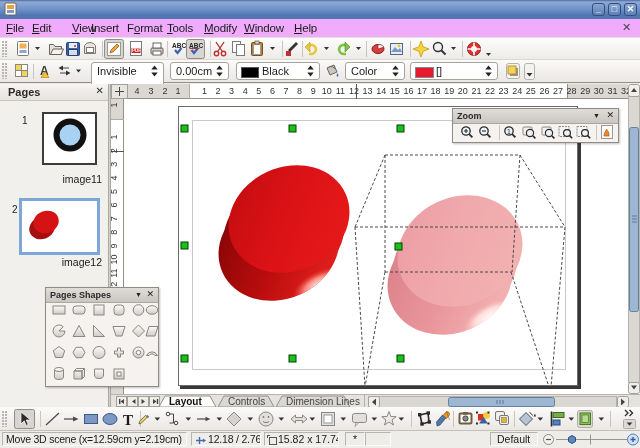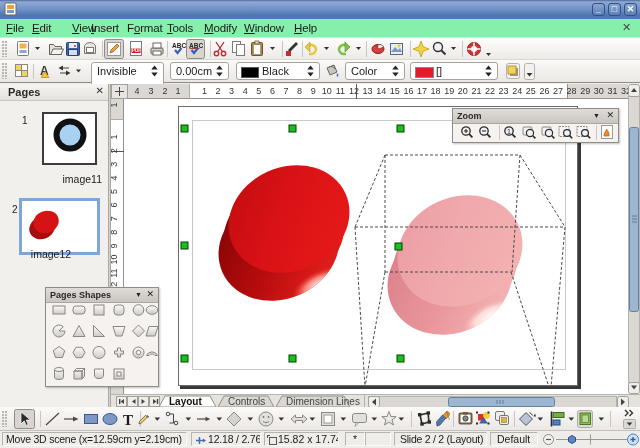--- a/index.html
+++ b/index.html
@@ -8,21 +8,21 @@
   .abs{position:absolute;}
   
   #titlebar{left:0;top:0;width:640px;height:19px;
     background:linear-gradient(180deg,#4f6a9b 0,#8ea9d5 10%,#7394c9 45%,#5076b2 80%,#5377b2 100%);}
   #title{top:3px;text-align:center;color:#fff;font-size:11px;font-weight:bold;
     text-shadow:0 1px 1px #3a5686;}
   .wbtn{top:3px;width:13px;height:13px;border:1px solid #30507f;border-radius:3px;
     background:linear-gradient(180deg,#89a6d2,#5c80b6);box-sizing:border-box;
     color:#fff;font-size:9px;line-height:11px;text-align:center;font-weight:bold;}
   
-  #menubar{left:0;top:19px;width:640px;height:19px;background:#86efac;
+  #menubar{left:0;top:19px;width:640px;height:19px;background:#f0abfc;
     border-bottom:1px solid #e3e0dc;box-sizing:border-box;padding-left:19px;}
   .mi{top:3px;font-size:11.5px;color:#1a1a1a;letter-spacing:-0.15px;}
   .mi u{text-decoration:underline;}
   
   #tb1{left:0;top:38px;width:640px;height:22px;
     background:linear-gradient(180deg,#fdfdfc,#edebe8);border-bottom:1px solid #dbd7d3;box-sizing:border-box;}
   #tb2{left:0;top:60px;width:640px;height:23px;
     background:linear-gradient(180deg,#fbfaf9,#eae7e4);border-bottom:1px solid #8f8b85;box-sizing:border-box;}
   .grip{width:5px;background:radial-gradient(circle at 1px 1px,#b9b5b0 1px,transparent 1.2px);
     background-size:3px 3px;}
@@ -258,21 +258,21 @@
         </svg>
     </div>
     <div class="tlabel abs" style="left:0;top:89px;width:102px;text-align:right">image11</div>
     <span class="abs" style="left:12px;top:120px;font-size:10px;color:#222">2</span>
     <div class="thumb abs" style="left:19px;top:114px;width:81px;height:57px;border:3px solid #7da7d8">
       <svg width="75" height="51" viewBox="0 0 75 51">
         <ellipse cx="20" cy="27" rx="13" ry="11" transform="rotate(-22 20 27)" fill="#a50f0f"></ellipse>
         <ellipse cx="24" cy="21" rx="13" ry="11" transform="rotate(-22 24 21)" fill="#d61314"></ellipse>
       </svg>
     </div>
-    <div class="tlabel abs" style="left:0;top:164px;width:102px;text-align:center">image12</div>
+    <div class="tlabel abs" style="left:0;top:172px;width:102px;text-align:right">image12</div>
   </div>
   <div id="splitter" class="abs"></div>
 
   <div id="workarea" class="abs">
     <svg id="canvsvg" class="abs" style="left:0;top:0" width="529" height="323" viewBox="111 84 529 323">
       <defs>
         <linearGradient id="rside" x1="0.1" y1="0.2" x2="0.8" y2="1">
           <stop offset="0" stop-color="#8c0606"></stop>
             <stop offset="0.5" stop-color="#b80c0e"></stop>
             <stop offset="1" stop-color="#e6211d"></stop>
@@ -608,21 +608,20 @@
     </div>
     <div class="sfield abs" style="left:264px;width:75px">
       <svg class="abs" style="left:2px;top:2px" width="11" height="11" viewBox="0 0 11 11">
           <rect x="2.5" y="2.5" width="7" height="7" fill="none" stroke="#555"></rect>
           <path d="M0.5 0 v3 M0 0.5 h3" stroke="#555"></path>
         </svg>
       <span class="abs" style="left:13px">15.82 x 17.74</span>
     </div>
     <div class="sfield abs" style="left:345px;width:20px;text-align:center">*</div>
     <div class="sfield abs" style="left:365px;width:26px"></div>
-    <div class="sfield abs" style="left:394px;width:93px;padding-left:5px;letter-spacing:-0.25px">Slide 2 / 2 (Layout)</div>
     <div class="sfield abs" style="left:490px;width:48px;padding-left:6px">Default</div>
     <svg class="abs" style="left:540px;top:0" width="100" height="17" viewBox="0 0 100 17">
       <circle cx="8.5" cy="8.5" r="5" fill="#f4f2ef" stroke="#8f8b85"></circle>
       <path d="M6 8.5 h5" stroke="#555" stroke-width="1.2"></path>
       <line x1="16" y1="8.5" x2="90" y2="8.5" stroke="#9a968f" stroke-width="1.2"></line>
       <line x1="50.5" y1="3.5" x2="50.5" y2="13.5" stroke="#9a968f"></line>
       <path d="M32 4.5 l3.5 2 v4 l-3.5 2 l-3.5 -2 v-4 z" fill="#5e87c0" stroke="#2f4f7f"></path>
       <circle cx="93" cy="8.5" r="5.5" fill="#cfe0f2" stroke="#5580c0"></circle>
       <path d="M90.5 8.5 h5 M93 6 v5" stroke="#2f5fa0" stroke-width="1.4"></path>
     </svg>

